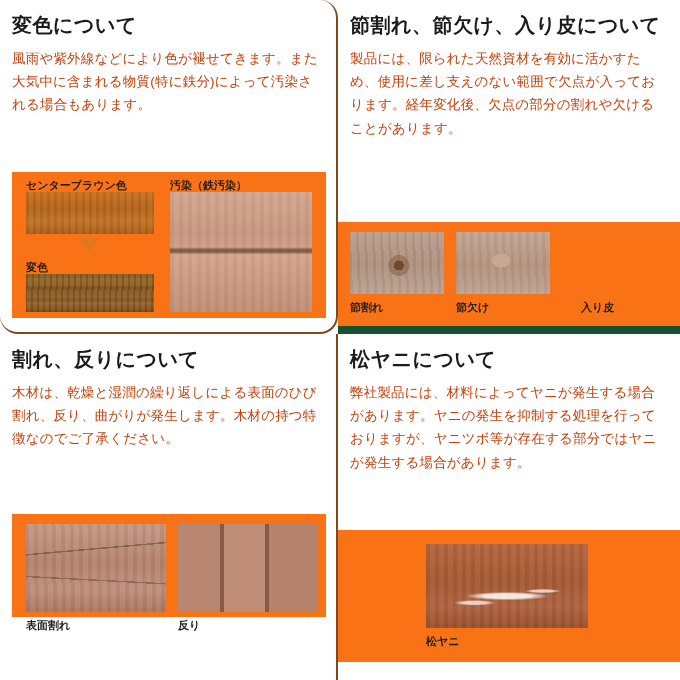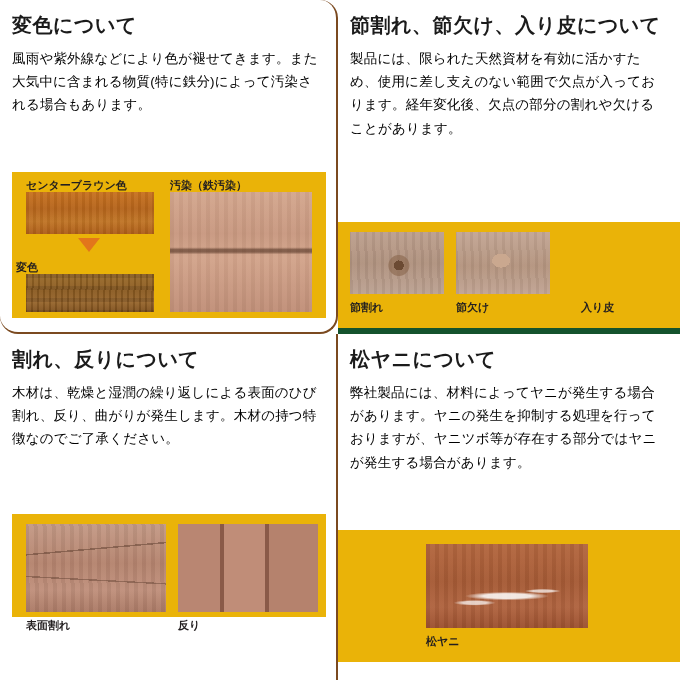--- a/index.html
+++ b/index.html
@@ -20,65 +20,65 @@
     grid-template-columns: 338px 342px;
     grid-template-rows: 334px 346px;
     width: 680px; height: 680px;
   }
   .cell {
     position: relative;
     padding: 10px 14px 0 12px;
     overflow: hidden;
   }
   .cell.r0c0 { border-right: 2px solid #7b4a20; border-bottom: 2px solid #7b4a20; border-radius: 18px; }
-  .cell.r0c1 { border-bottom: 6px solid #14532d; }
+  .cell.r0c1 { border-bottom: 8px solid #14532d; }
   .cell.r1c0 { border-right: 2px solid #7b4a20; }
   .cell.r1c1 { }
 
   h2.title {
     font-size: 20px;
     font-weight: bold;
     line-height: 1.35;
     margin: 2px 0 8px 0;
     letter-spacing: 0.5px;
     color: #1b1b1b;
   }
   p.body {
     font-size: 13.5px;
     line-height: 1.72;
     margin: 0;
     letter-spacing: 0.2px;
-    color: #000000;
+    color: #c2410c;
   }
 
   
   .figpanel {
     position: absolute;
-    background: #eab308;
+    background: #f97316;
   }
   .caption {
     font-size: 11px;
     font-weight: bold;
     line-height: 1.2;
     color: #231f20;
     margin: 3px 0 0 0;
     white-space: nowrap;
   }
   .swatch { position: relative; overflow: hidden; }
 
   
   #panel1 { left: 12px; top: 172px; width: 314px; height: 146px; }
   #sw-center { position: absolute; left: 14px; top: 20px; width: 128px; height: 42px; }
   #cap-center { position: absolute; left: 14px; top: 4px; }
   #arrow-down {
     position: absolute; left: 66px; top: 66px; width: 0; height: 0;
     border-left: 11px solid transparent; border-right: 11px solid transparent;
     border-top: 14px solid #e2761b;
   }
-  #cap-henshoku { position: absolute; left: 4px; top: 86px; }
+  #cap-henshoku { position: absolute; left: 14px; top: 86px; }
   #sw-henshoku { position: absolute; left: 14px; top: 102px; width: 128px; height: 38px; }
   #cap-osen { position: absolute; left: 158px; top: 4px; }
   #sw-osen { position: absolute; left: 158px; top: 20px; width: 142px; height: 120px; }
 
   
   #panel2 { left: 0px; top: 222px; width: 342px; height: 123px; padding-left: 12px; }
   .c2img { position: absolute; top: 10px; width: 94px; height: 62px; }
   #c2a { left: 12px; } #c2b { left: 118px; } #c2c { left: 224px; }
   .c2cap { position: absolute; top: 76px; }
   #c2capA { left: 12px; } #c2capB { left: 118px; } #c2capC { left: 224px; margin-left: 19px; }

